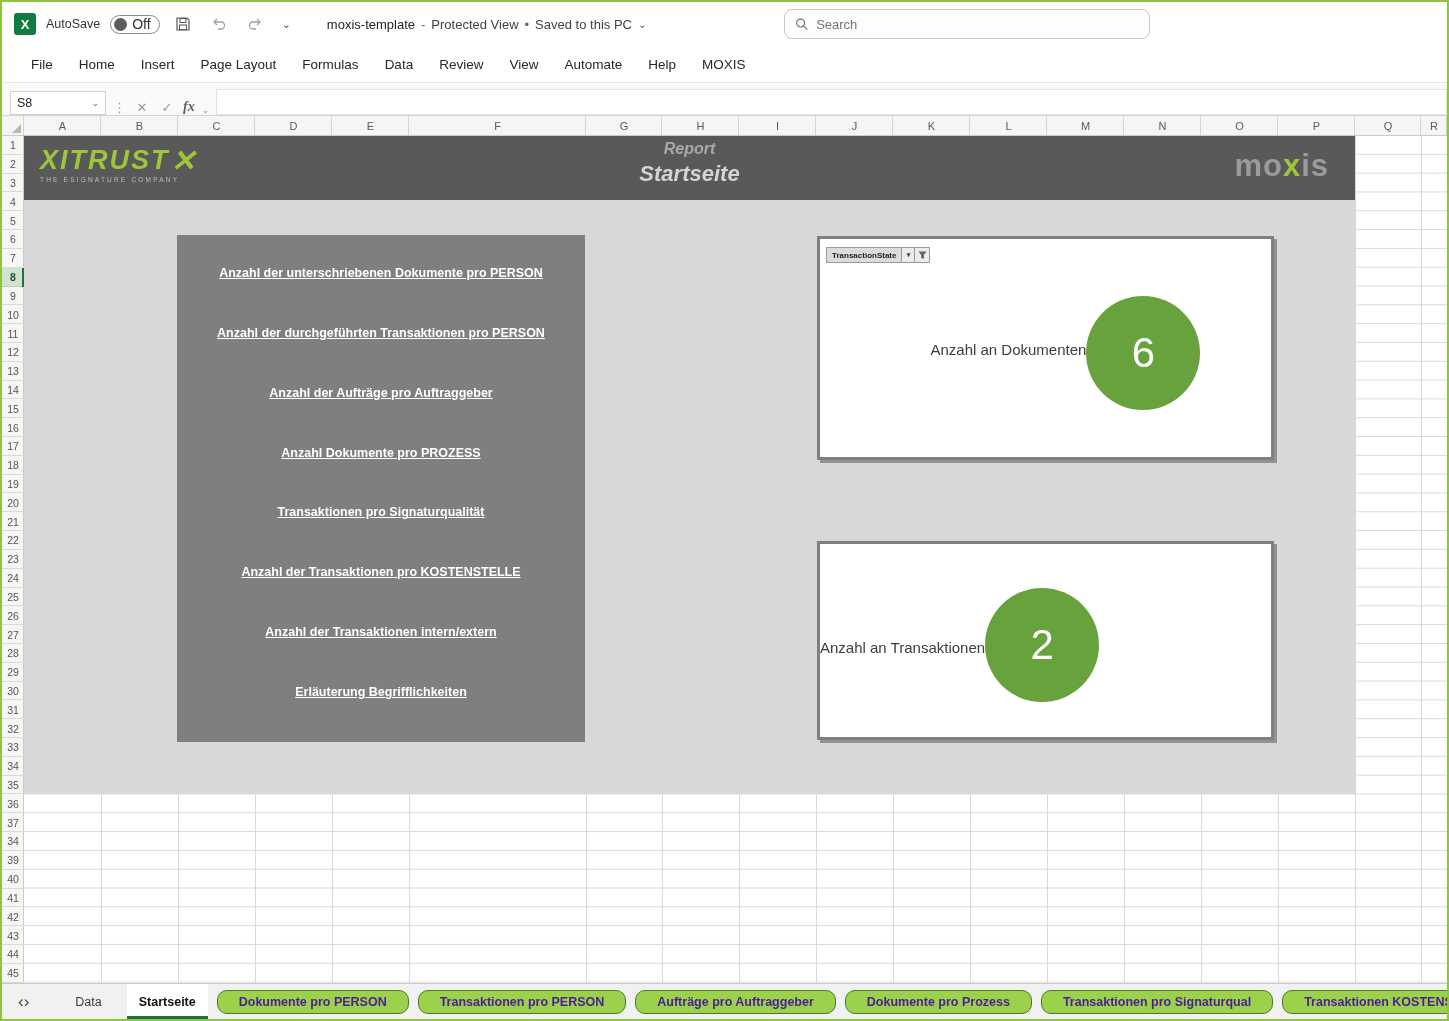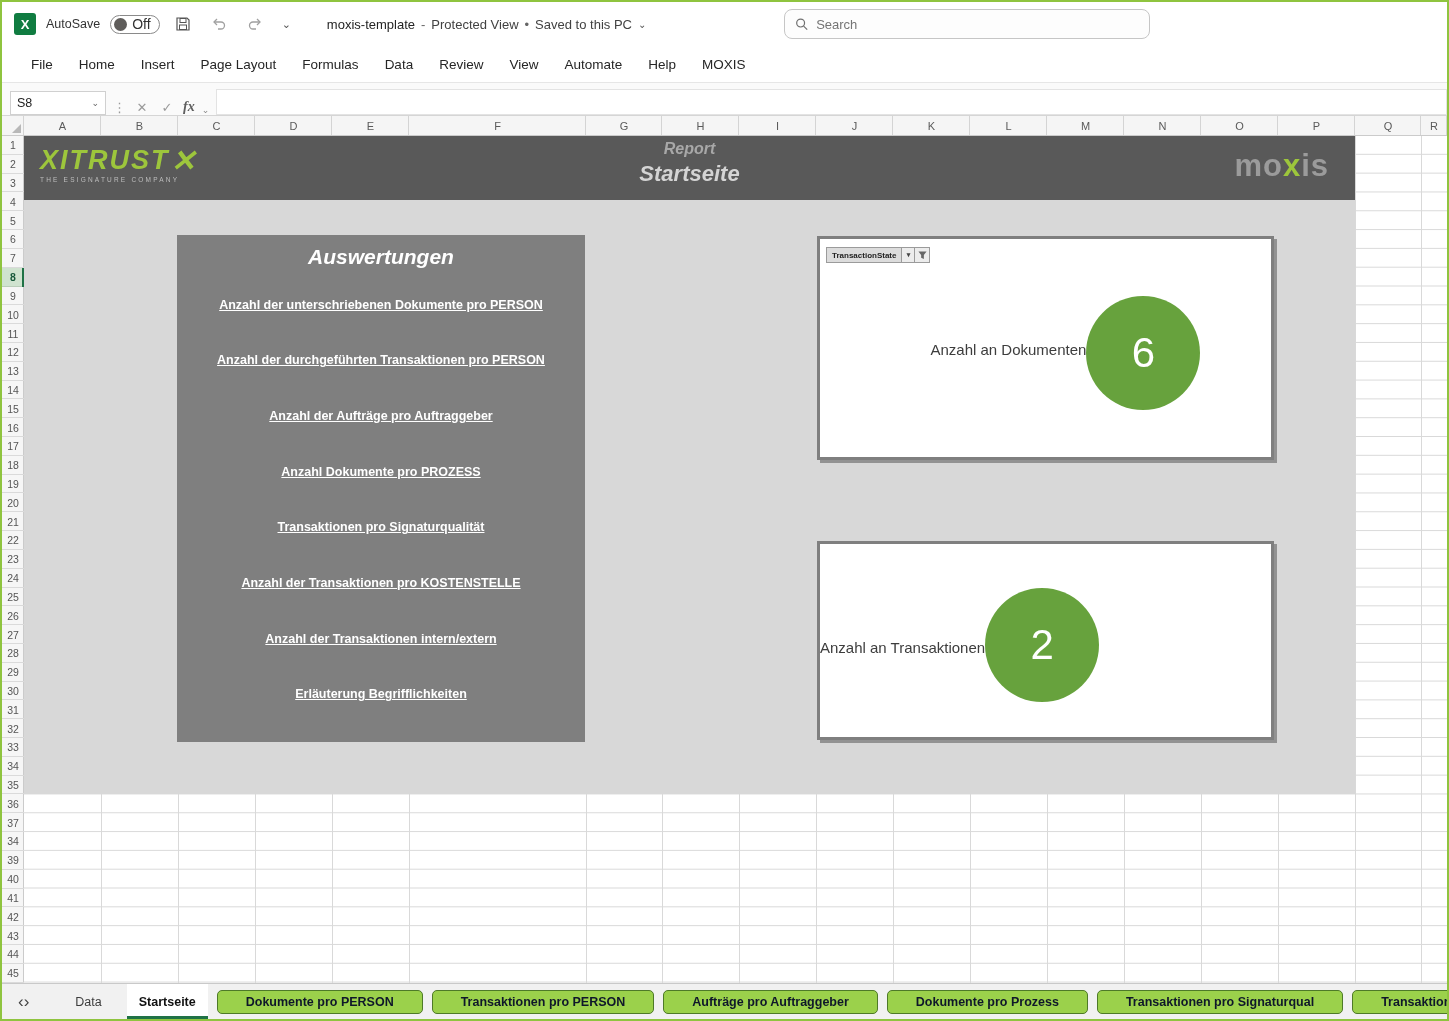--- a/index.html
+++ b/index.html
@@ -77,21 +77,21 @@
   .card2 .card-title{margin-top:14px;}
   .circle{width:114px;height:114px;border-radius:50%;background:var(--circle);display:flex;align-items:center;justify-content:center;margin-top:9px;}
   .circle span{color:#fff;font-size:42px;}
   
   .tabbar{height:36px;background:#f1f1f1;border-top:1px solid #c9c9c9;display:flex;align-items:center;padding-left:16px;}
   .nav{font-size:17px;color:#444;width:26px;text-align:center;cursor:pointer;}
   .stabs{display:flex;align-items:center;margin-left:30px;gap:9px;height:100%;}
   .stab{cursor:pointer;white-space:nowrap;}
   .stab.plain{font-size:12.5px;color:#3c3c3c;padding:0 16px;height:100%;display:flex;align-items:center;}
   .stab.active{font-size:12.5px;font-weight:bold;color:#111;background:#fff;padding:0 12px;height:100%;display:flex;align-items:center;box-shadow:inset 0 -3px 0 var(--accent);}
-  .stab.green{font-size:12.5px;font-weight:bold;color:#0f172a;background:var(--tab-green);border:1px solid var(--tab-green-border);border-radius:5px;padding:4px 28px;}
+  .stab.green{font-size:12.5px;font-weight:bold;color:#4c1d95;background:var(--tab-green);border:1px solid var(--tab-green-border);border-radius:10px;padding:4px 21px;}
   svg{display:block;}
 </style>
 </head>
 <body>
 
 <div class="window">
 
   <div class="titlebar">
     <div class="xlicon">
         <span>X</span>
@@ -266,21 +266,20 @@
           <div class="sheet-title">Startseite</div>
         </div>
         <div class="moxis">
           <span>mo</span><span class="mx">x</span><span>is</span>
         </div>
       </div>
 
       <div class="grayarea"></div>
 
       <div class="panel">
-        <div class="panel-title">Auswertungen</div>
         <div class="mlinks">
             <div class="mlink">Anzahl der unterschriebenen Dokumente pro PERSON</div>
             <div class="mlink">Anzahl der durchgeführten Transaktionen pro PERSON</div>
             <div class="mlink">Anzahl der Aufträge pro Auftraggeber</div>
             <div class="mlink">Anzahl Dokumente pro PROZESS</div>
             <div class="mlink">Transaktionen pro Signaturqualität</div>
             <div class="mlink">Anzahl der Transaktionen pro KOSTENSTELLE</div>
             <div class="mlink">Anzahl der Transaktionen intern/extern</div>
             <div class="mlink">Erläuterung Begrifflichkeiten</div>
           </div>

